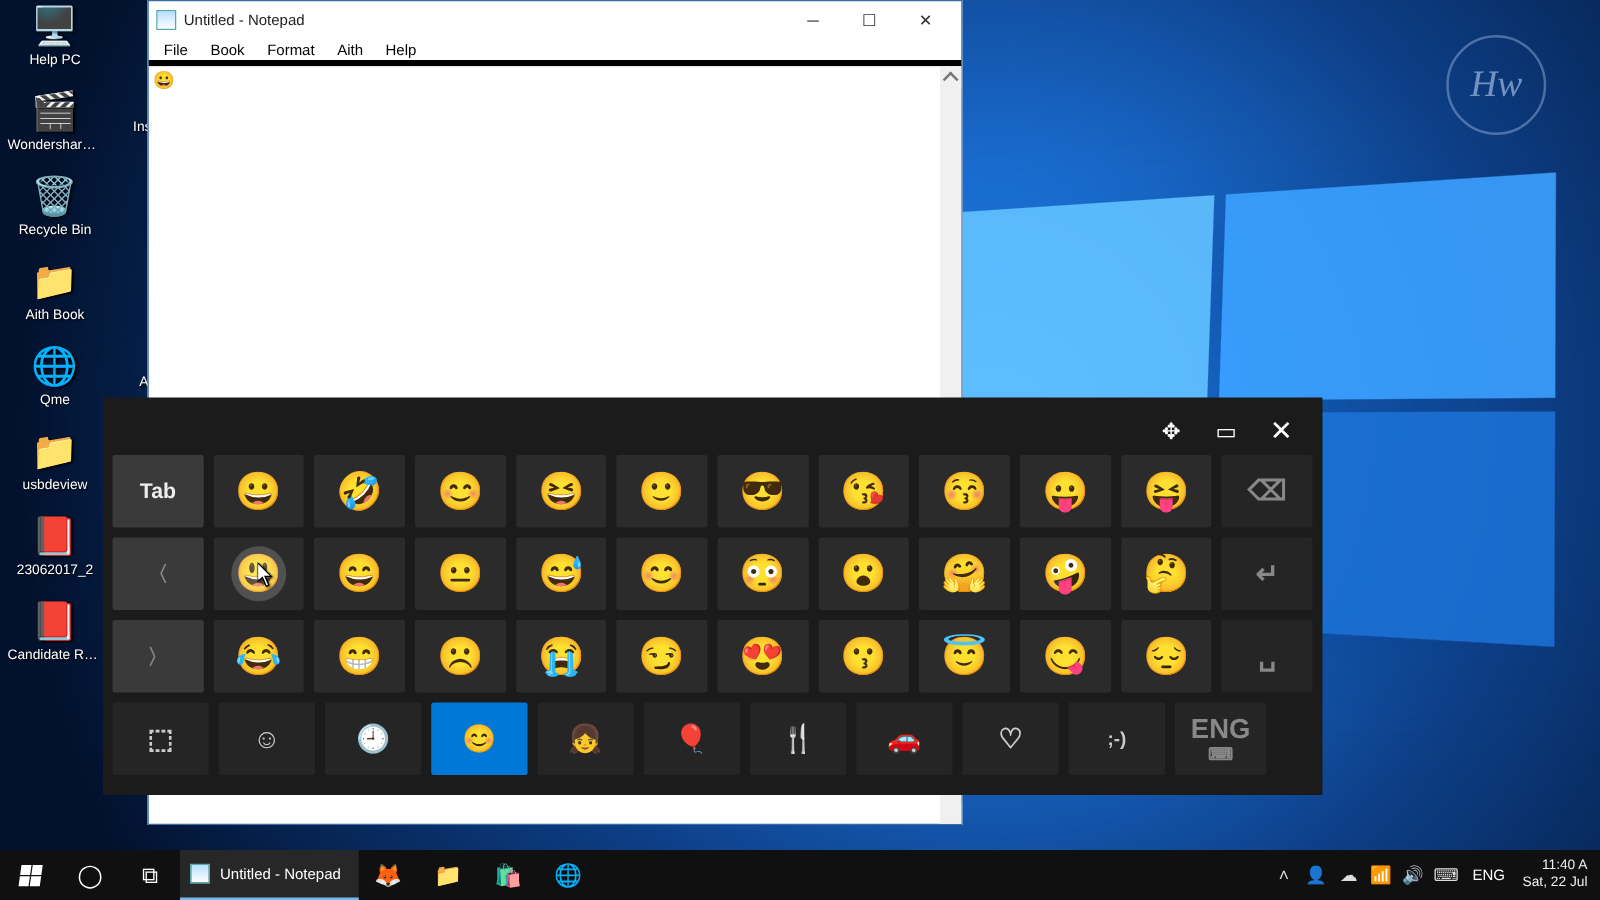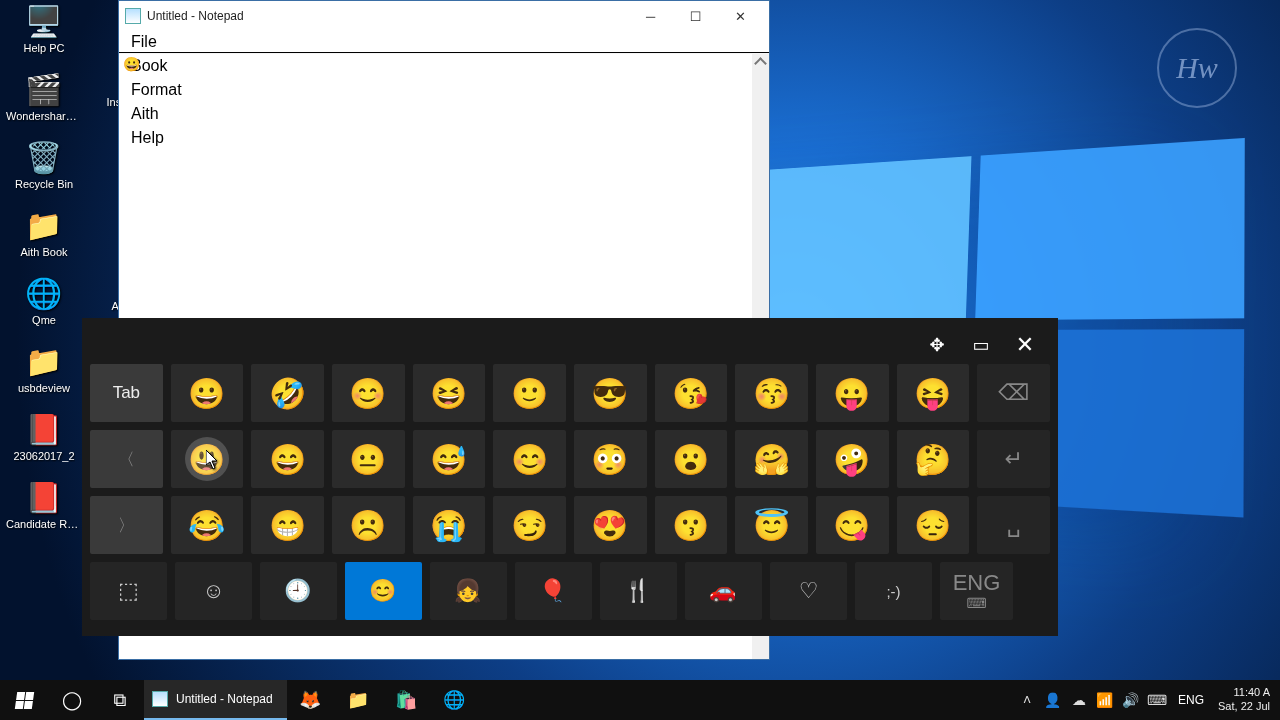--- a/index.html
+++ b/index.html
@@ -33,37 +33,37 @@
   .dicon  { width:76px; display:flex; flex-direction:column; align-items:center; color:#fff; font-size:11px; text-align:center; text-shadow:1px 1px 2px #000; cursor:default;}
   .dicon .g { width:42px; height:42px; display:flex; align-items:center; justify-content:center; font-size:30px; }
   .dicon span { display:block; max-width:76px; overflow:hidden; white-space:nowrap; text-overflow:ellipsis; }
 
   
   .notepad { position:absolute; left:118px; top:0; width:652px; height:660px; background:#fff; border:1px solid #3a6ea5; display:flex; flex-direction:column; z-index:5;}
   .titlebar{ height:30px; display:flex; align-items:center; padding:0 6px; font-size:12px; color:#222; }
   .titlebar .ticon{ width:16px; height:16px; margin-right:6px; background:linear-gradient(#b6e0ff,#fff); border:1px solid #5aa; }
   .tspace{ flex:1; }
   .winbtn{ width:45px; height:28px; display:flex; align-items:center; justify-content:center; color:#333; font-size:13px;}
-  .menubar{ height:22px; display:flex; gap:2px; padding:0 4px; font-size:16px; border-bottom:1px solid #000000;flex-direction:column;}
+  .menubar{ height:22px; display:flex; gap:2px; padding:0 4px; font-size:12px; border-bottom:5px solid #000000;}
   .menubar div{ padding:2px 8px;}
   .editor{ flex:1; position:relative; border-top:1px solid #f5f5f5;}
   .editor .content{ position:absolute; inset:0 17px 0 0; padding:2px 4px; font-family:Consolas,monospace; font-size:14px; color:#222; white-space:pre; }
   .editor .scrollbar{ position:absolute; top:0; right:0; bottom:0; width:17px; background:#f0f0f0;}
   .editor .scrollbar::before,.editor .scrollbar::after{content:"";position:absolute;left:0;right:0;height:17px;background:#f0f0f0;}
   .editor .scrollbar::before{top:0;} .editor .scrollbar::after{bottom:0;}
   .editor .scrollbar .ar{position:absolute;left:4px;width:9px;height:9px;border-left:2px solid #777;border-top:2px solid #777;}
   .editor .scrollbar .up{top:5px;transform:rotate(45deg);}
   .editor .scrollbar .dn{bottom:5px;transform:rotate(-135deg);}
 
   
   .osk { position:absolute; left:82px; top:318px; width:976px; background:#1b1b1b; z-index:20; padding:8px; }
   .osk-top{ height:38px; display:flex; align-items:center; justify-content:flex-end; gap:22px; padding:0 14px; color:#ddd;}
   .osk-top .ctl{ width:22px; height:22px; display:flex; align-items:center; justify-content:center; font-size:18px; color:#fff;}
   .krow{ display:flex; gap:8px; margin-bottom:8px;}
-  .key{ background:#2b2b2b; height:58px; display:flex; align-items:center; justify-content:center; color:#eee; font-size:30px; border-radius:2px; cursor:pointer; user-select:none;}
+  .key{ background:#2b2b2b; height:58px; display:flex; align-items:center; justify-content:center; color:#eee; font-size:30px; border-radius:2px; cursor:pointer; user-select:none;font-weight:bold;}
   .key.small{ font-size:17px; color:#ddd;}
   .key.dim{ background:#252525; color:#888;}
   .key.wTab{ width:73px; background:#3a3a3a; font-size:17px;}
   .key.wE{ width:73px;}
   .key.wAct{ width:73px; font-size:22px;}
   .key.wCat{ width:77px; background:#252525; font-size:22px; color:#ccc;}
   .key.active{ background:#0078d7;}
   .key.wNum{ width:73px; font-size:16px;}
   .key.pressed{ position:relative; }
   .key.pressed::after{content:"";position:absolute;inset:0;margin:auto;width:44px;height:44px;border-radius:50%;background:rgba(255,255,255,.18);}

